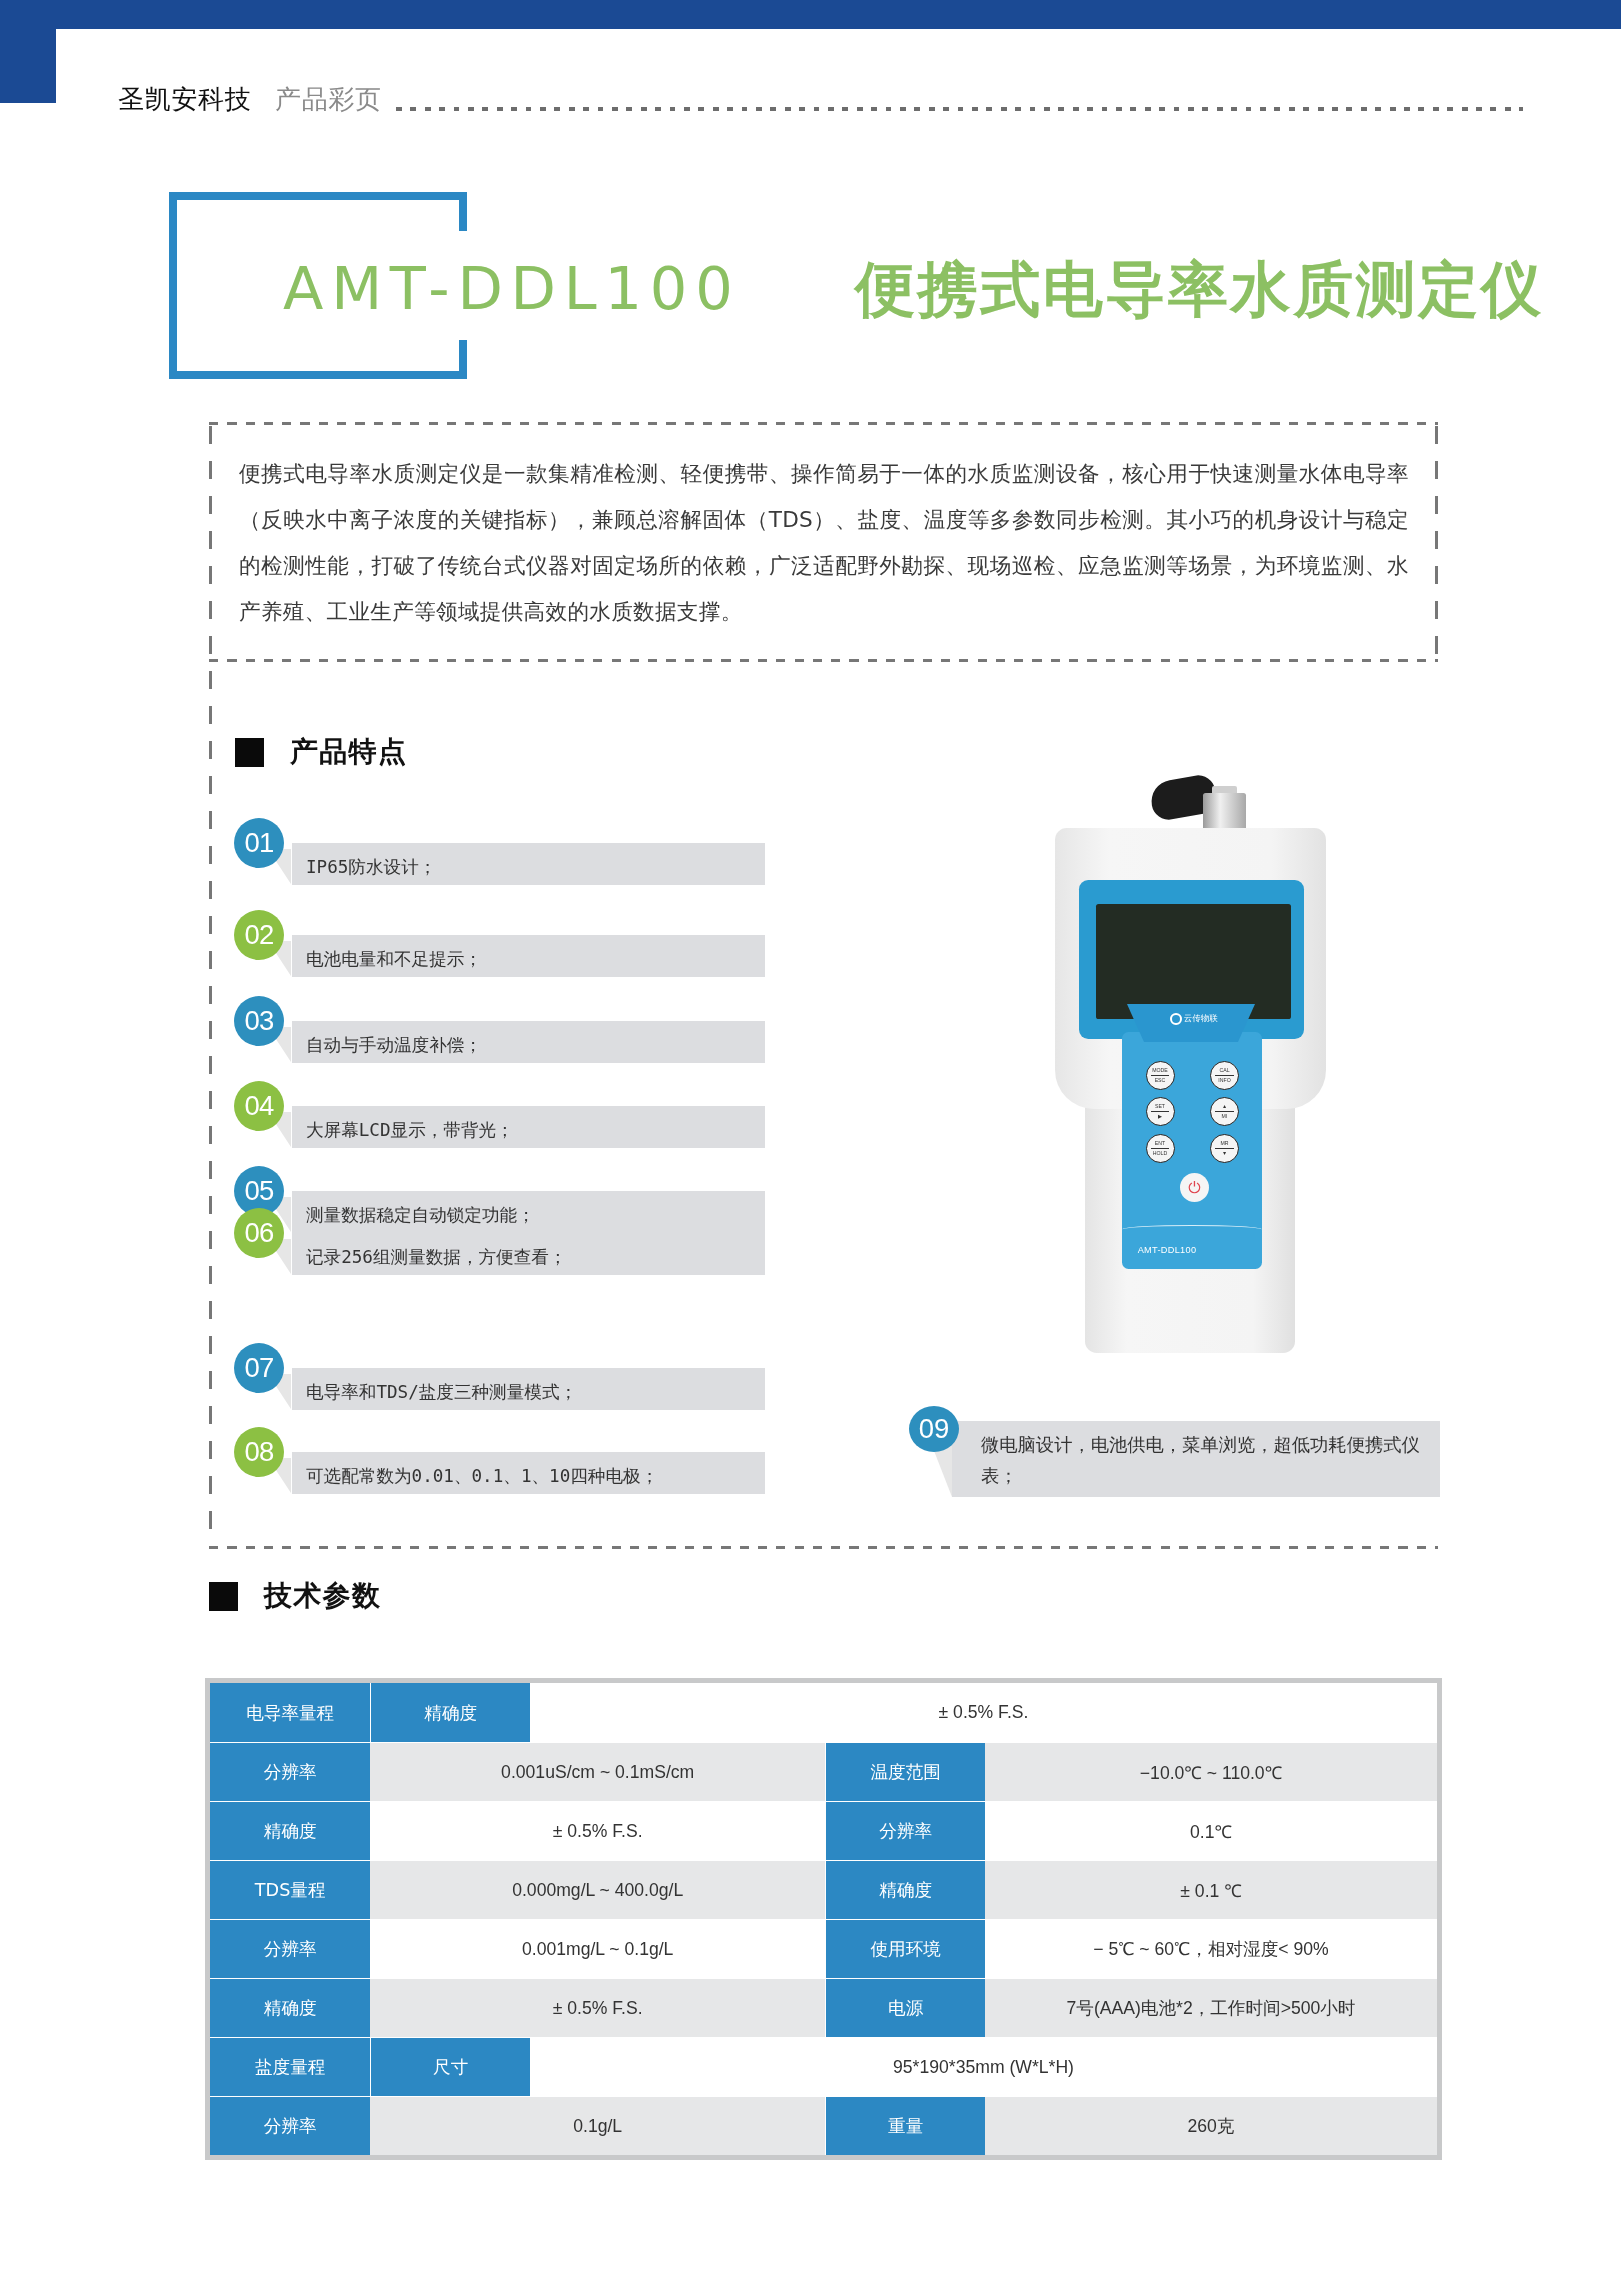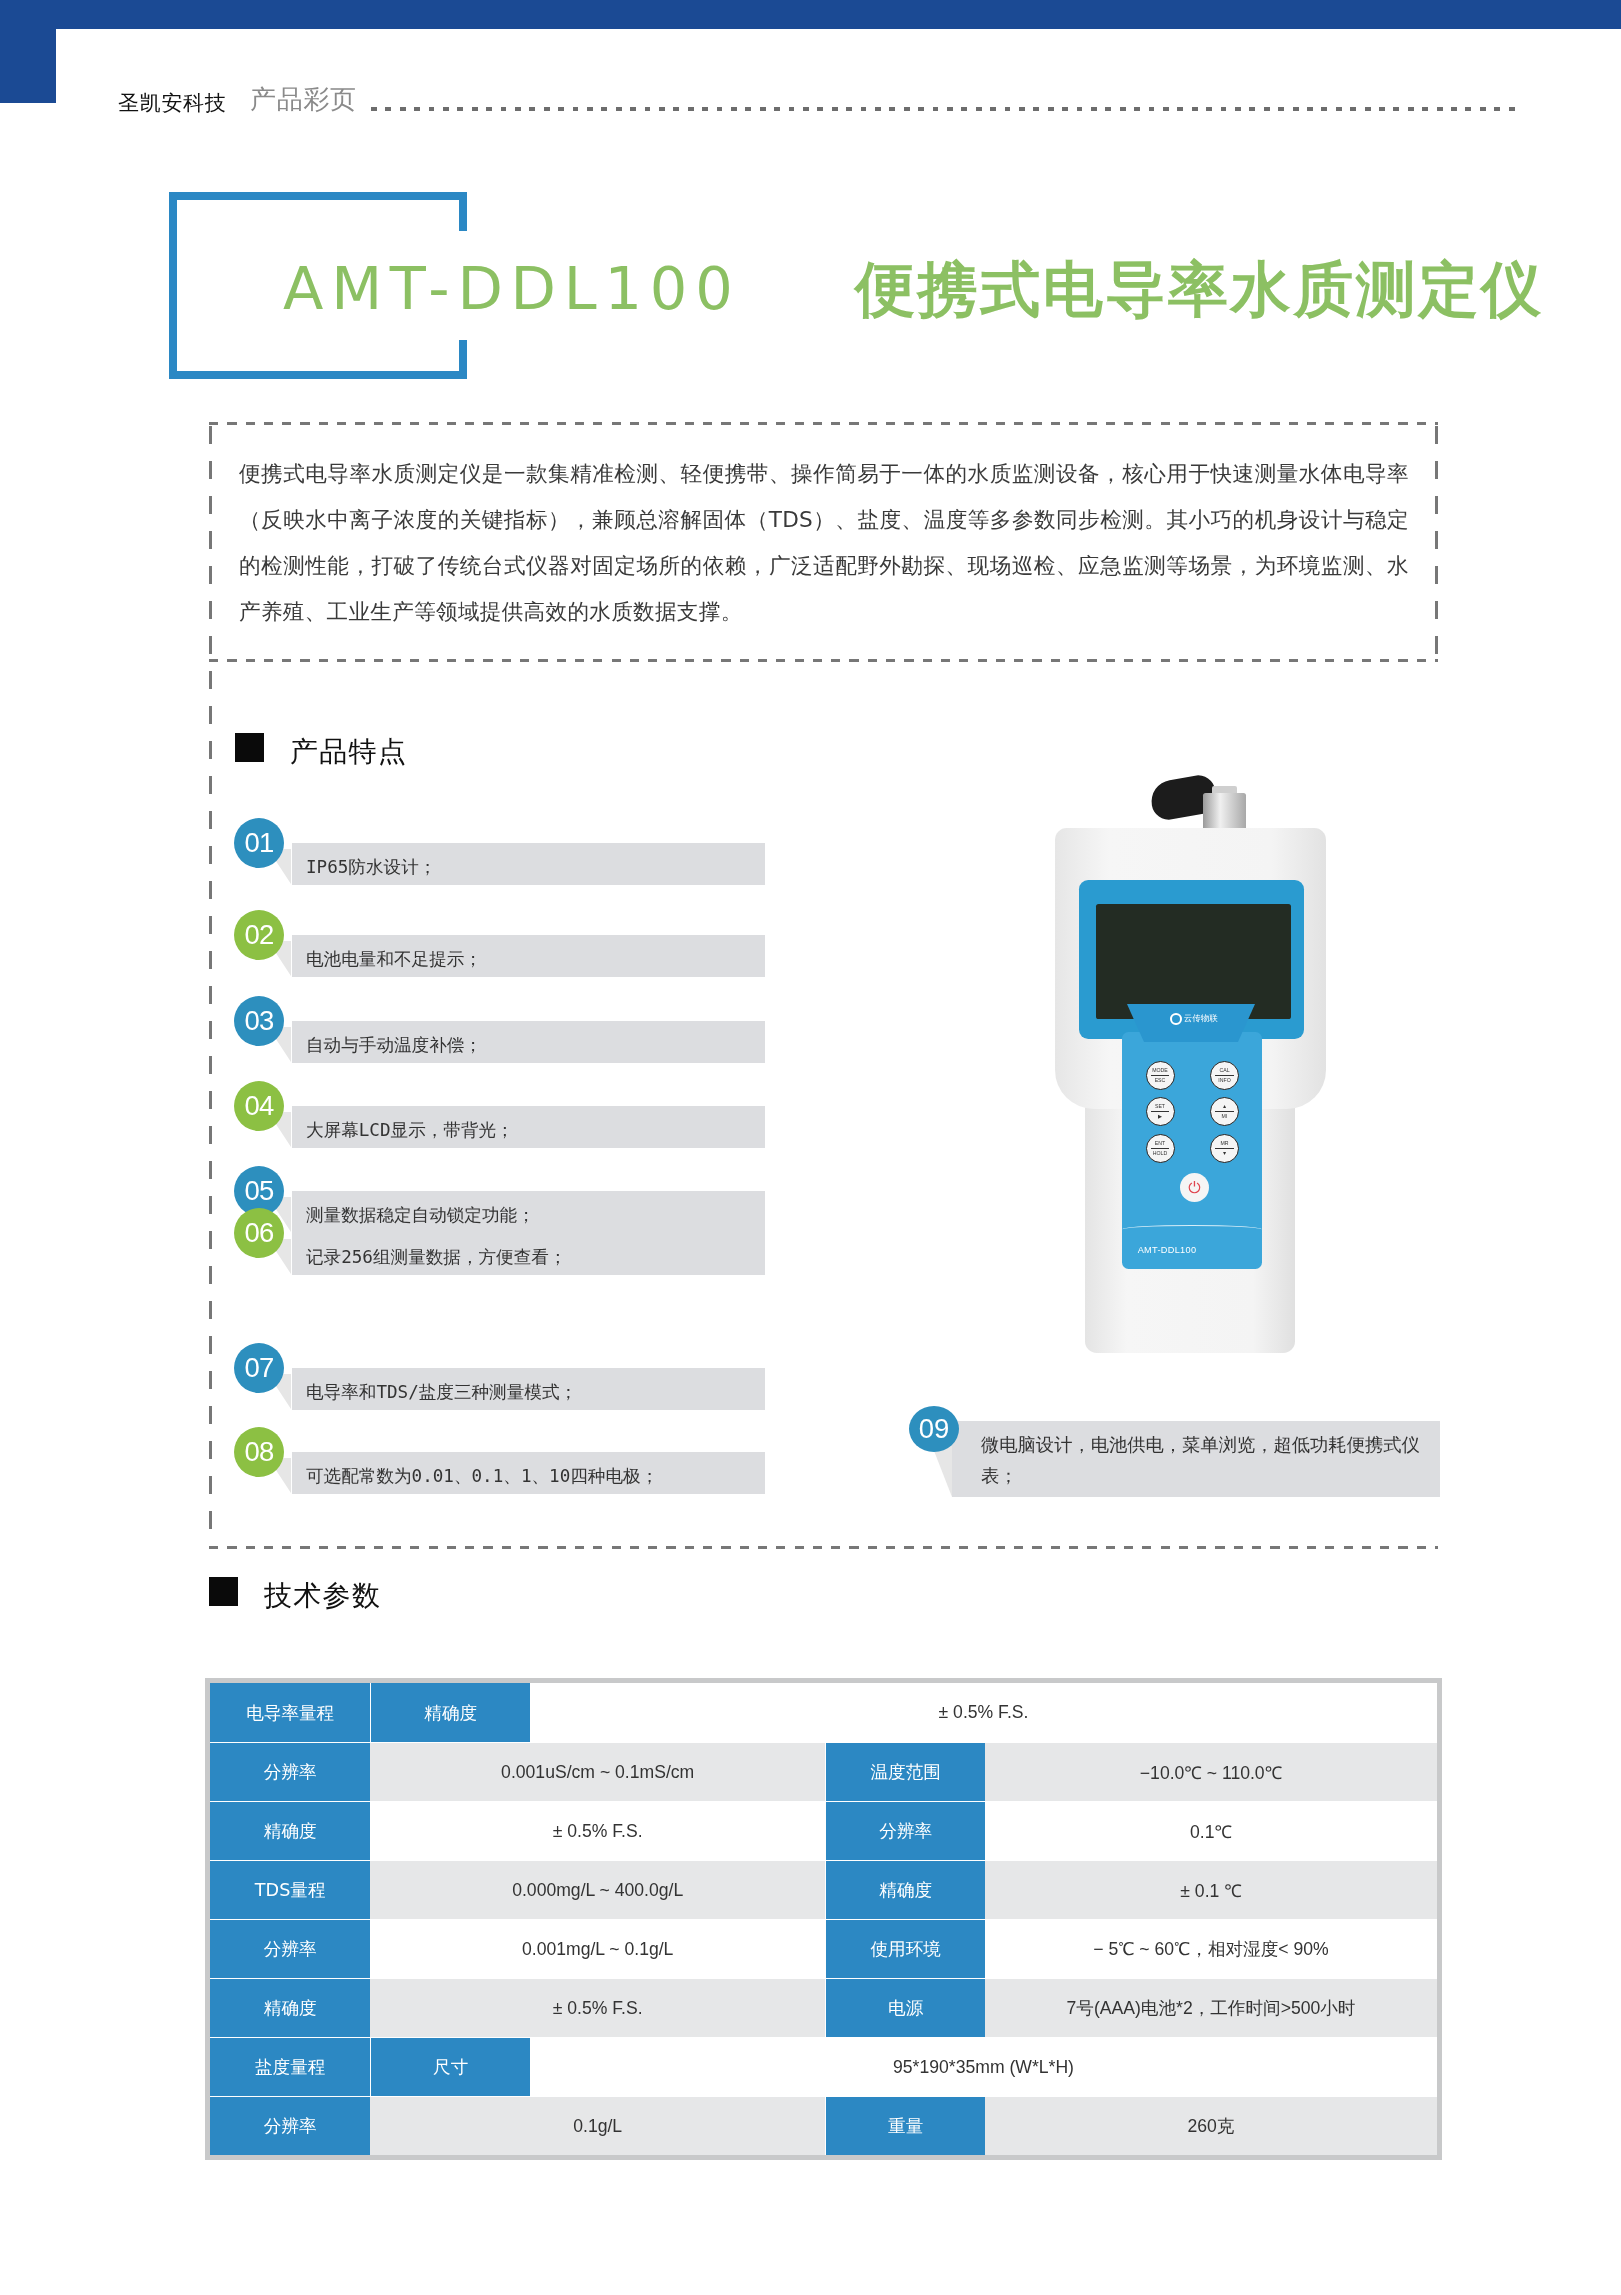--- a/index.html
+++ b/index.html
@@ -3,21 +3,21 @@
 <meta charset="utf-8">
 <style>
   * { box-sizing: border-box; margin: 0; padding: 0; }
   html, body { width: 1622px; height: 2295px; background: #ffffff; overflow: hidden; }
   body { position: relative; font-family: "DejaVu Sans", "Liberation Sans", sans-serif; color: #333; }
 
   .top-bar { position: absolute; left: 0; top: 0; width: 1622px; height: 29px; background: #1b4a94; }
   .top-tab { position: absolute; left: 0; top: 0; width: 56px; height: 103px; background: #1b4a94; }
 
   .brand { position: absolute; left: 118px; top: 78px; height: 39px; display: flex; align-items: flex-end; width: 1405px; }
-  .brand-company { font-size: 21px; color: #111; letter-spacing: 0.7px; }
+  .brand-company { font-size: 26px; color: #111; letter-spacing: 0.7px; }
   .brand-sub { font-size: 26px; color: #8a8a8a; margin-left: 23.5px; letter-spacing: 0.7px; }
   .brand-dots { flex: 1; margin-left: 14.4px; margin-bottom: 6.5px; height: 3.3px;
     background-image: repeating-linear-gradient(to right, #6d6d6d 0 5.9px, transparent 5.9px 14.4px); }
 
   .title-frame { position: absolute; left: 169px; top: 192px; width: 298px; height: 187px; }
   .tf { position: absolute; background: #2b88c4; }
   .tf-top { left: 0; top: 0; width: 298px; height: 7.8px; }
   .tf-left { left: 0; top: 0; width: 7.8px; height: 187px; }
   .tf-bottom { left: 0; top: 179px; width: 298px; height: 7.8px; }
   .tf-rtop { left: 290px; top: 0; width: 7.8px; height: 39px; }
@@ -25,21 +25,21 @@
 
   .model-title { position: absolute; left: 283px; top: 254px; font-size: 59px; color: #8cc063; letter-spacing: 7.8px; font-family: "DejaVu Sans", sans-serif; font-weight: normal; }
   .product-title { position: absolute; left: 855px; top: 250px; font-size: 60px; color: #8cc063; font-weight: bold; letter-spacing: 2.6px; }
 
   .dashed-box { position: absolute; left: 209px; top: 422px; width: 1229px; height: 1127px; }
   .dash-h { position: absolute; height: 3.3px; background-image: repeating-linear-gradient(to right, #777 0 9.2px, transparent 9.2px 18.3px); }
   .dash-v { position: absolute; width: 2.6px; background-image: repeating-linear-gradient(to bottom, #777 0 18.3px, transparent 18.3px 35px); }
 
   .intro { position: absolute; left: 239px; top: 451px; width: 1170px; font-size: 21.6px; line-height: 46px; color: #3a3a3a; text-align: justify; letter-spacing: 0.3px; }
 
-  .section-head { position: absolute; display: flex; align-items: flex-start; }
+  .section-head { position: absolute; display: flex; align-items: center; font-weight: bold; }
   .section-square { width: 29px; height: 29px; background: #0a0a0a; }
   .section-label { font-size: 28px; color: #111; margin-left: 26px; letter-spacing: 1.3px; }
 
   .feature { position: absolute; left: 234px; width: 531px; height: 65px; }
   .feature .bar { position: absolute; left: 58px; top: 25px; width: 473px; height: 42px; background: #dcdde0; }
   .feature .tail { position: absolute; left: 34px; top: 31px; width: 0; height: 0;
     border-left: 23.5px solid transparent; border-top: 35px solid #e6e6e6; }
   .feature .circle { position: absolute; left: 0; top: 0; width: 50px; height: 50px; border-radius: 50%; color: #fff;
     font-size: 27.5px; display: flex; align-items: center; justify-content: center; font-family: "Liberation Sans", sans-serif; letter-spacing: -0.7px; }
   .feature .circle.blue { background: #2d8fbe; }

